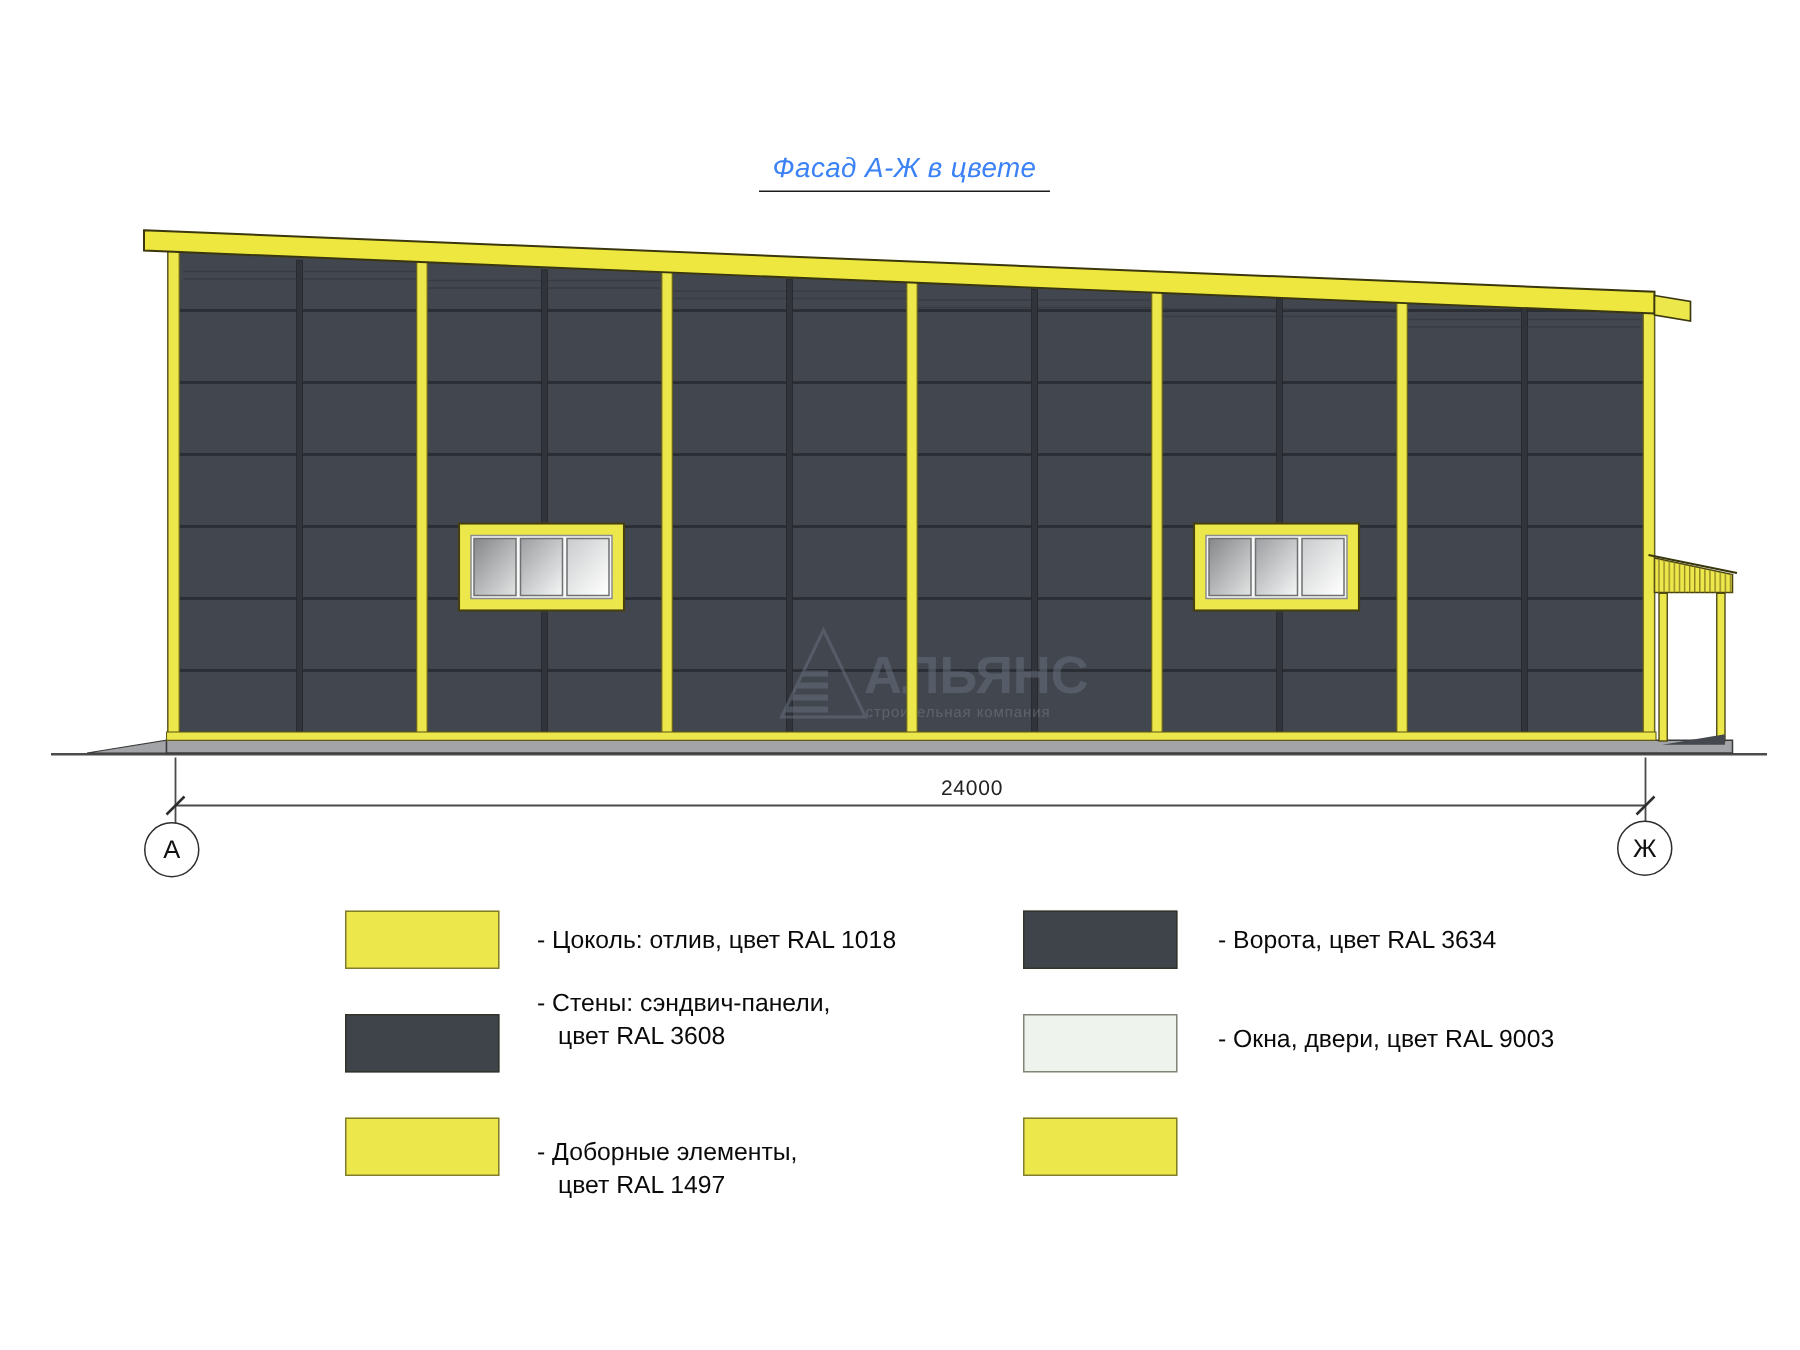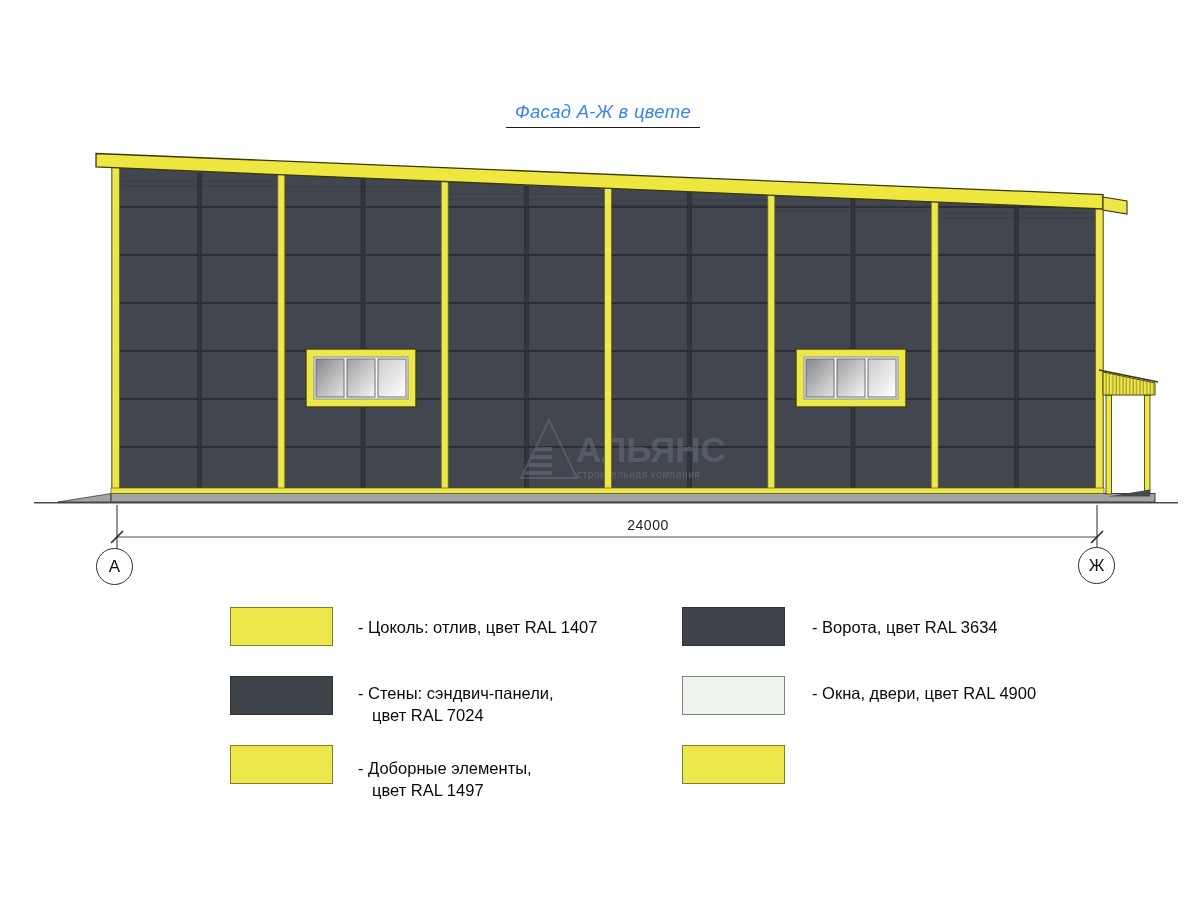--- a/index.html
+++ b/index.html
@@ -159,45 +159,45 @@
     <span>А</span>
   </div>
   <div class="abs axis-circle" style="left:1078px;top:547px">
     <span>Ж</span>
   </div>
 
   <div>
 
     <div class="swatch" style="left: 230px; top: 607px; background-color: rgb(236, 231, 75);"></div>
     <div class="legend-text" style="left:358px;top:616px">
-      <div>- Цоколь: отлив, цвет RAL 1407</div>
+      <div>- Цоколь: отлив, цвет RAL 1018</div>
         <div class="l2"></div>
     </div>
 
     <div class="swatch" style="left: 230px; top: 676px; background-color: rgb(63, 68, 75);"></div>
-    <div class="legend-text" style="left:358px;top:682px">
+    <div class="legend-text" style="left:358px;top:658px">
       <div>- Стены: сэндвич-панели,</div>
-        <div class="l2">цвет RAL 7024</div>
+        <div class="l2">цвет RAL 3608</div>
     </div>
 
     <div class="swatch" style="left: 230px; top: 745px; background-color: rgb(236, 231, 75);"></div>
     <div class="legend-text" style="left:358px;top:757px">
       <div>- Доборные элементы,</div>
         <div class="l2">цвет RAL 1497</div>
     </div>
 
     <div class="swatch" style="left: 682px; top: 607px; background-color: rgb(63, 68, 75);"></div>
     <div class="legend-text" style="left:812px;top:616px">
       <div>- Ворота, цвет RAL 3634</div>
         <div class="l2"></div>
     </div>
 
     <div class="swatch" style="left: 682px; top: 676px; background-color: rgb(238, 243, 238);"></div>
     <div class="legend-text" style="left:812px;top:682px">
-      <div>- Окна, двери, цвет RAL 4900</div>
+      <div>- Окна, двери, цвет RAL 9003</div>
         <div class="l2"></div>
     </div>
 
     <div class="swatch" style="left: 682px; top: 745px; background-color: rgb(236, 231, 75);"></div>
     <div class="legend-text" style="left:812px;top:751px">
     </div>
   </div>
 </div>
 
 </body></html>

